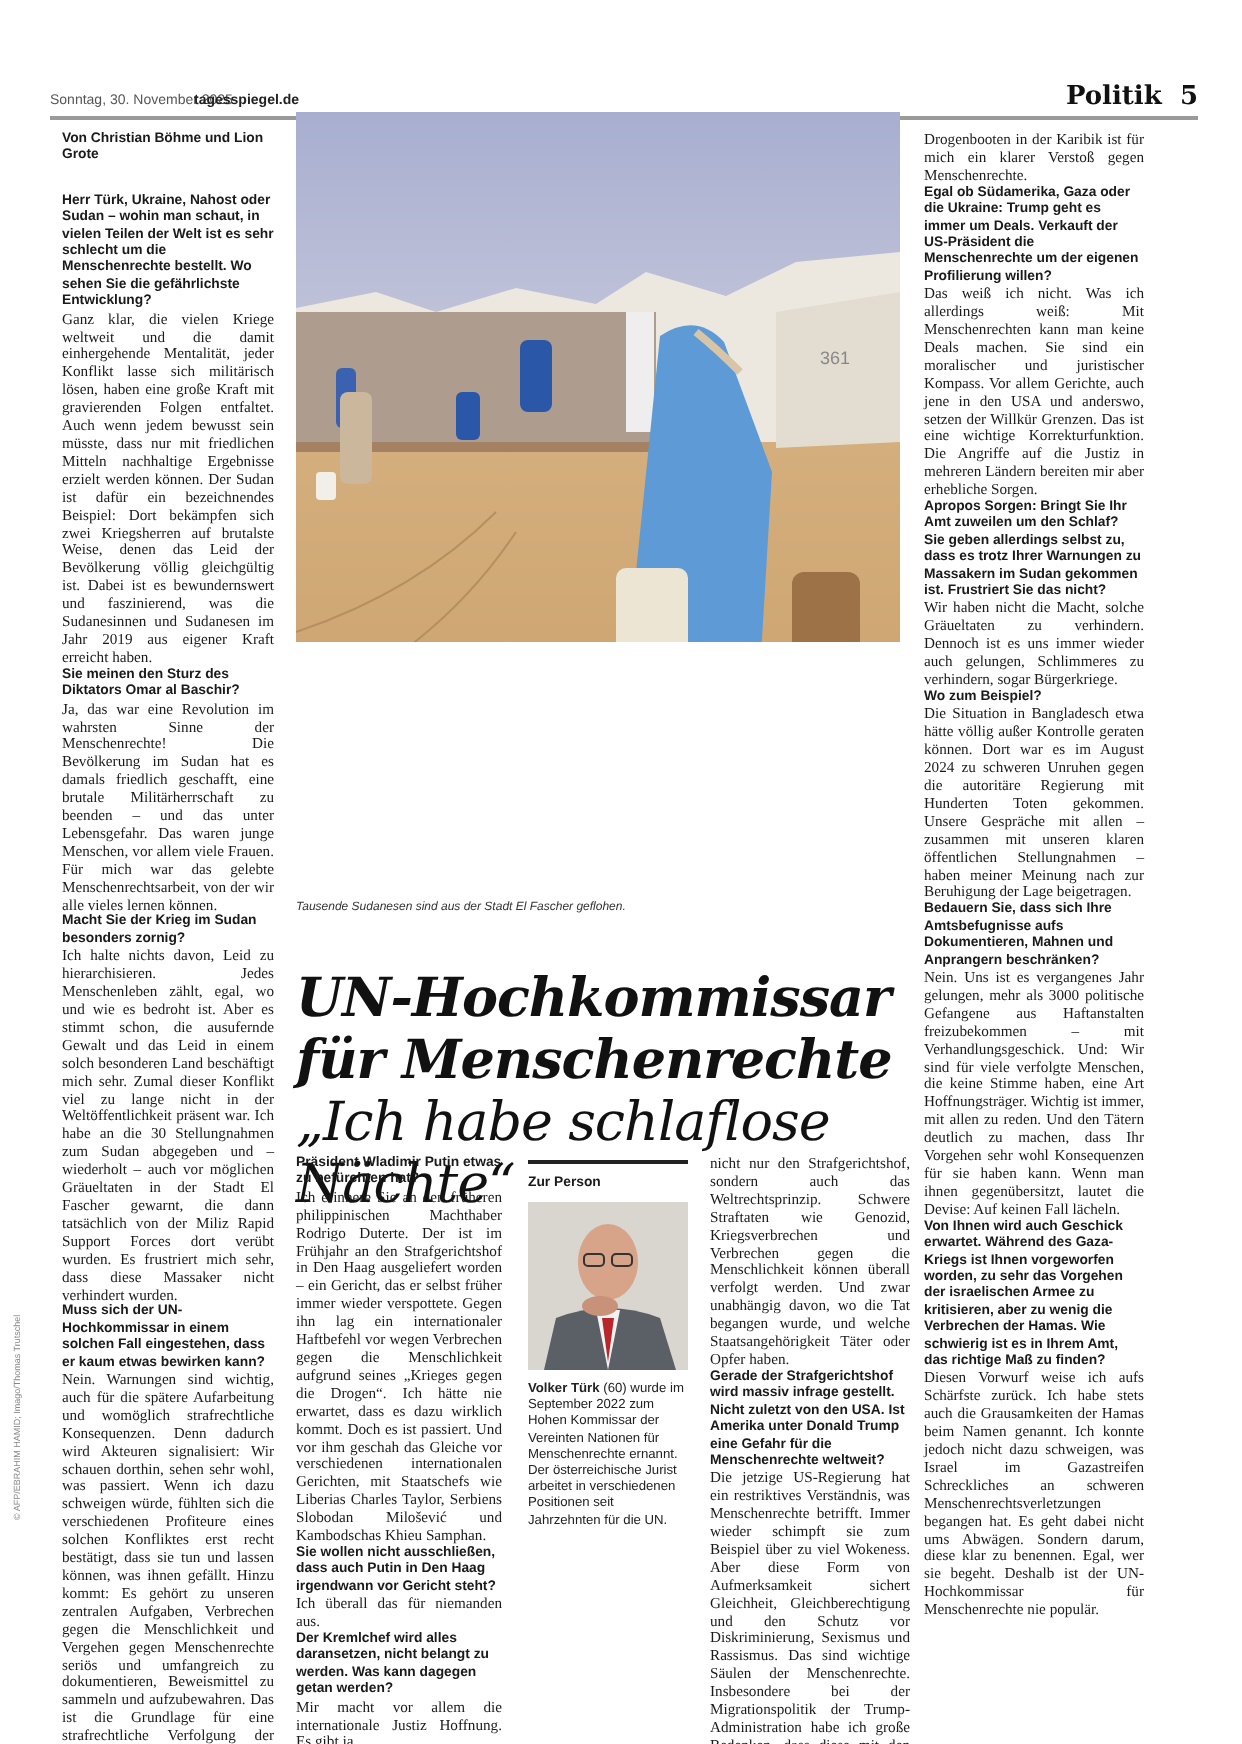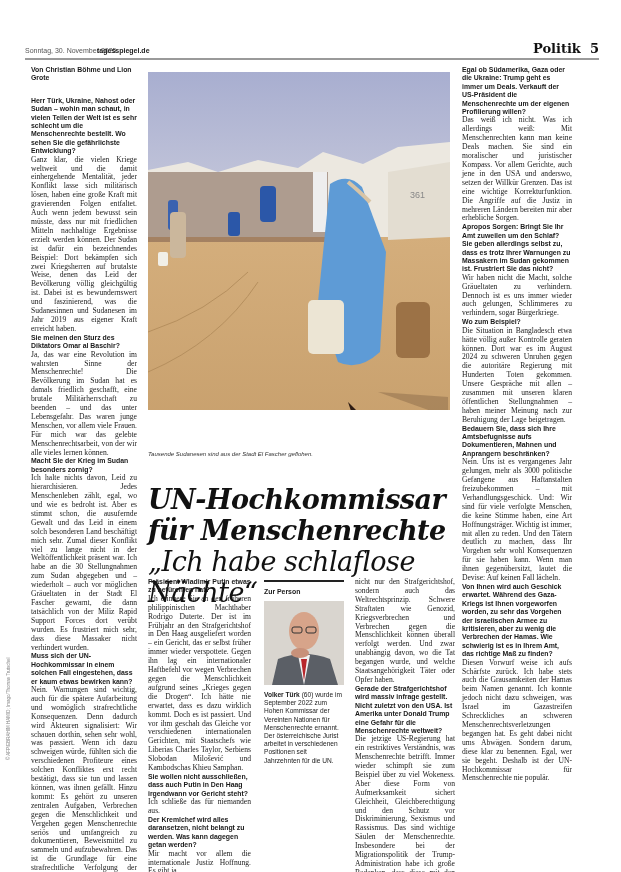--- a/index.html
+++ b/index.html
@@ -11,21 +11,21 @@
 
   .col { position: absolute; font-family: "Liberation Serif", serif; font-size: 7.6px; line-height: 8.9px; text-align: justify; hyphens: auto; }
   .col p { margin: 0; }
   .q { font-family: "Liberation Sans", sans-serif; font-weight: bold; font-size: 6.9px; line-height: 8.4px; margin-top: 8px; text-align: left; }
   .q:first-child { margin-top: 0; }
   .byline { font-family: "Liberation Sans", sans-serif; font-weight: bold; font-size: 6.9px; line-height: 8.4px; margin-bottom: 14px; text-align: left; }
 
   #col1 { left: 31px; top: 66px; width: 106px; }
   #col-r { left: 462px; top: 66px; width: 110px; }
 
-  .photo { position: absolute; left: 148px; top: 72px; width: 302px; height: 338px; overflow: hidden; }
+  .photo { position: absolute; left: 148px; top: 56px; width: 302px; height: 265px; overflow: hidden; }
   .caption { position: absolute; left: 148px; top: 451px; font-family: "Liberation Sans", sans-serif; font-style: italic; font-size: 6px; color: #333; }
   .headline { position: absolute; left: 148px; top: 468px; width: 310px; font-family: "DejaVu Serif", serif; font-style: italic; font-size: 27px; line-height: 31px; color: #111; letter-spacing: -0.5px; margin-top: 16px; }
   .headline b { font-weight: bold; }
 
   #col2 { left: 148px; top: 578px; width: 103px; }
   #col4 { left: 355px; top: 578px; width: 100px; }
 
   .person-box { position: absolute; left: 264px; top: 580px; width: 80px; }
   .person-box .rule { border-top: 2px solid #222; margin-bottom: 6px; }
   .person-box .ptitle { font-family: "Liberation Sans", sans-serif; font-weight: bold; font-size: 6.9px; margin-bottom: 6px; }
@@ -101,21 +101,21 @@
 <div class="headline">
   <b>UN-Hochkommissar für Menschenrechte</b>
   <span>„Ich habe schlaflose Nächte“</span>
 </div>
 
 <div class="col" id="col2">
   <div class="flow">
       <p class="q">Präsident Wladimir Putin etwas zu befürchten hat?</p>
       <p class="a">Ich erinnere Sie an den früheren philippinischen Machthaber Rodrigo Duterte. Der ist im Frühjahr an den Strafgerichtshof in Den Haag ausgeliefert worden – ein Gericht, das er selbst früher immer wieder verspottete. Gegen ihn lag ein internationaler Haftbefehl vor wegen Verbrechen gegen die Menschlichkeit aufgrund seines „Krieges gegen die Drogen“. Ich hätte nie erwartet, dass es dazu wirklich kommt. Doch es ist passiert. Und vor ihm geschah das Gleiche vor verschiedenen internationalen Gerichten, mit Staatschefs wie Liberias Charles Taylor, Serbiens Slobodan Milošević und Kambodschas Khieu Samphan.</p>
       <p class="q">Sie wollen nicht ausschließen, dass auch Putin in Den Haag irgendwann vor Gericht steht?</p>
-      <p class="a">Ich schließe das für niemanden aus.</p>
+      <p class="a">Ich überall das für niemanden aus.</p>
       <p class="q">Der Kremlchef wird alles daransetzen, nicht belangt zu werden. Was kann dagegen getan werden?</p>
       <p class="a">Mir macht vor allem die internationale Justiz Hoffnung. Es gibt ja</p>
     </div>
 </div>
 
 <div class="person-box">
   <div class="rule"></div>
   <div class="ptitle">Zur Person</div>
   <div class="portrait">
     <svg width="80" height="84" viewBox="0 0 80 84">
@@ -135,20 +135,21 @@
 <div class="col" id="col4">
   <div class="flow">
       <p class="a">nicht nur den Strafgerichtshof, sondern auch das Weltrechtsprinzip. Schwere Straftaten wie Genozid, Kriegsverbrechen und Verbrechen gegen die Menschlichkeit können überall verfolgt werden. Und zwar unabhängig davon, wo die Tat begangen wurde, und welche Staatsangehörigkeit Täter oder Opfer haben.</p>
       <p class="q">Gerade der Strafgerichtshof wird massiv infrage gestellt. Nicht zuletzt von den USA. Ist Amerika unter Donald Trump eine Gefahr für die Menschenrechte weltweit?</p>
       <p class="a">Die jetzige US-Regierung hat ein restriktives Verständnis, was Menschenrechte betrifft. Immer wieder schimpft sie zum Beispiel über zu viel Wokeness. Aber diese Form von Aufmerksamkeit sichert Gleichheit, Gleichberechtigung und den Schutz vor Diskriminierung, Sexismus und Rassismus. Das sind wichtige Säulen der Menschenrechte. Insbesondere bei der Migrationspolitik der Trump-Administration habe ich große Bedenken, dass diese mit den völkerrechtlichen Verpflichtungen der USA noch übereinstimmt. Auch der Beschuss von angeblichen</p>
     </div>
 </div>
 
 <div class="col" id="col-r">
   <div class="flow">
+      <p class="a">Drogenbooten in der Karibik ist für mich ein klarer Verstoß gegen Menschenrechte.</p>
       <p class="q">Egal ob Südamerika, Gaza oder die Ukraine: Trump geht es immer um Deals. Verkauft der US-Präsident die Menschenrechte um der eigenen Profilierung willen?</p>
       <p class="a">Das weiß ich nicht. Was ich allerdings weiß: Mit Menschenrechten kann man keine Deals machen. Sie sind ein moralischer und juristischer Kompass. Vor allem Gerichte, auch jene in den USA und anderswo, setzen der Willkür Grenzen. Das ist eine wichtige Korrekturfunktion. Die Angriffe auf die Justiz in mehreren Ländern bereiten mir aber erhebliche Sorgen.</p>
       <p class="q">Apropos Sorgen: Bringt Sie Ihr Amt zuweilen um den Schlaf?</p>
       <p class="q">Sie geben allerdings selbst zu, dass es trotz Ihrer Warnungen zu Massakern im Sudan gekommen ist. Frustriert Sie das nicht?</p>
       <p class="a">Wir haben nicht die Macht, solche Gräueltaten zu verhindern. Dennoch ist es uns immer wieder auch gelungen, Schlimmeres zu verhindern, sogar Bürgerkriege.</p>
       <p class="q">Wo zum Beispiel?</p>
       <p class="a">Die Situation in Bangladesch etwa hätte völlig außer Kontrolle geraten können. Dort war es im August 2024 zu schweren Unruhen gegen die autoritäre Regierung mit Hunderten Toten gekommen. Unsere Gespräche mit allen – zusammen mit unseren klaren öffentlichen Stellungnahmen – haben meiner Meinung nach zur Beruhigung der Lage beigetragen.</p>
       <p class="q">Bedauern Sie, dass sich Ihre Amtsbefugnisse aufs Dokumentieren, Mahnen und Anprangern beschränken?</p>
       <p class="a">Nein. Uns ist es vergangenes Jahr gelungen, mehr als 3000 politische Gefangene aus Haftanstalten freizubekommen – mit Verhandlungsgeschick. Und: Wir sind für viele verfolgte Menschen, die keine Stimme haben, eine Art Hoffnungsträger. Wichtig ist immer, mit allen zu reden. Und den Tätern deutlich zu machen, dass Ihr Vorgehen sehr wohl Konsequenzen für sie haben kann. Wenn man ihnen gegenübersitzt, lautet die Devise: Auf keinen Fall lächeln.</p>
       <p class="q">Von Ihnen wird auch Geschick erwartet. Während des Gaza-Kriegs ist Ihnen vorgeworfen worden, zu sehr das Vorgehen der israelischen Armee zu kritisieren, aber zu wenig die Verbrechen der Hamas. Wie schwierig ist es in Ihrem Amt, das richtige Maß zu finden?</p>

